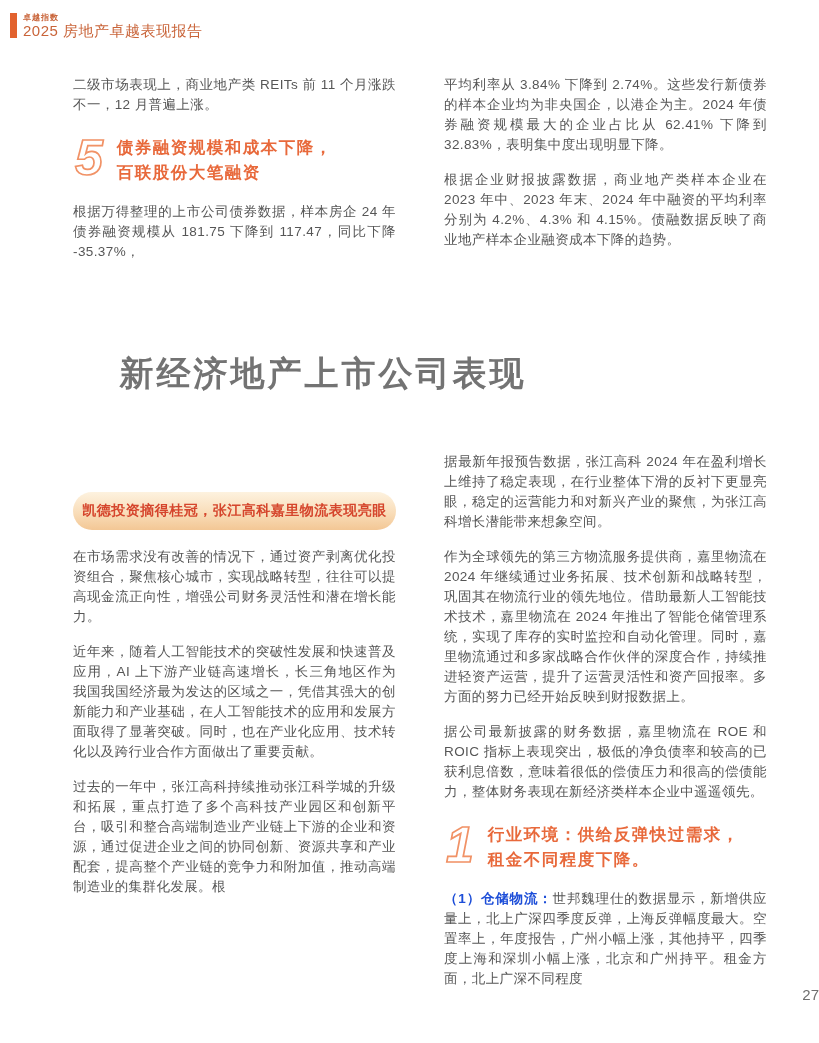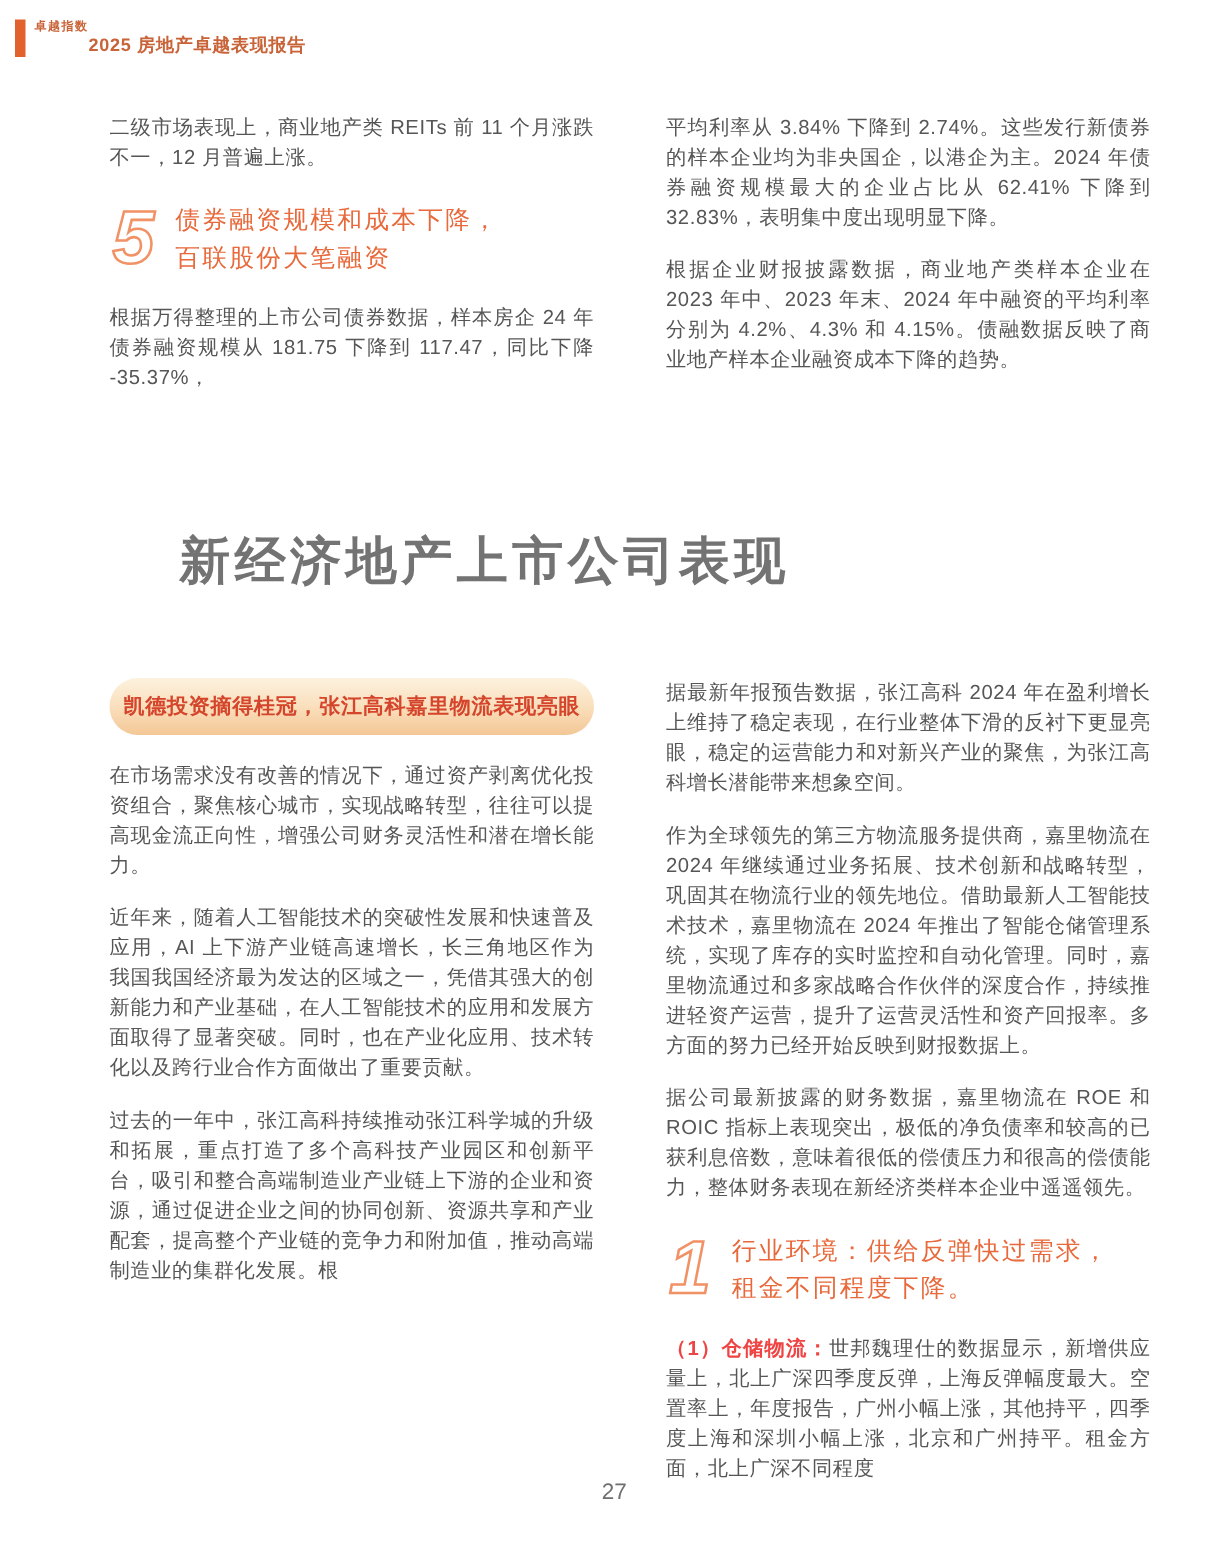--- a/index.html
+++ b/index.html
@@ -12,66 +12,66 @@
     overflow:hidden;
     font-family:"Liberation Sans","DejaVu Sans",sans-serif;
     color:#565656;
   }
 
   
   .doc-header { position:absolute; top:13px; left:10px; display:flex; align-items:stretch; }
   .doc-header-bar { width:7px; background:#E2622E; margin-right:6px; }
   .doc-header-text { display:flex; flex-direction:column; justify-content:center; }
   .doc-kicker { font-size:8px; font-weight:bold; color:#C96439; letter-spacing:1px; line-height:10px; }
-  .doc-title  { font-size:12px; font-weight:bold; color:#C96439; letter-spacing:0.5px; line-height:15px;margin-left:36px; }
+  .doc-title  { font-size:15px; font-weight:normal; color:#C96439; letter-spacing:0.5px; line-height:15px; }
 
   
   .cols { display:flex; gap:48px; }
   .col { width:323px; flex:0 0 323px; }
 
   p.body-p {
     font-size:13.5px; line-height:20px; letter-spacing:0.4px;
     text-align:justify; color:#565656; margin-bottom:15px;
   }
   p.body-p:last-child { margin-bottom:0; }
 
   
   .section-head { display:flex; align-items:center; margin:20px 0 17px; }
   .big-num {
     font-size:50px; line-height:46px; font-weight:bold; font-style:italic;
     color:#ffffff; -webkit-text-stroke:1.7px #F19266;
     padding:0 14px 4px 2px; flex:0 0 auto;
   }
   .sec-title {
-    font-size:16.5px; font-weight:normal; color:#E8693B;
+    font-size:16.5px; font-weight:bold; color:#E8693B;
     line-height:25px; letter-spacing:1.5px;
   }
 
   .top-section { position:absolute; top:75px; left:73px; width:677px; }
 
   .main-title {
     position:absolute; top:351px; left:73px; width:500px;
     text-align:center;
     font-size:34px; font-weight:bold; color:#737373; letter-spacing:3px;
   }
 
   .body-section { position:absolute; top:452px; left:73px; width:677px; }
 
   .pill {
     height:38px; border-radius:19px; margin-bottom:17px;
     background:linear-gradient(180deg,#FDF2DF 0%,#F9DDB9 55%,#F3C795 100%);
     display:flex; align-items:center; justify-content:center;
-    font-size:14px; font-weight:bold; color:#D5452C; letter-spacing:0.5px;
+    font-size:14px; font-weight:bold; color:#D5452C; letter-spacing:0.5px;margin-top:40px;
   }
 
-  .bold-lead { font-weight:bold; color:#ef4444; }
+  .bold-lead { font-weight:bold; color:#1d4ed8; }
 
   .page-footer {
     position:absolute; top:986px; left:0; width:819px;
-    text-align:center; font-size:15px; color:#6F6F6F;
+    text-align:right; font-size:15px; color:#6F6F6F;
   }
 </style>
 </head>
 <body>
 
 <div class="page">
 
   <div class="doc-header">
     <div class="doc-header-bar"></div>
     <div class="doc-header-text">

